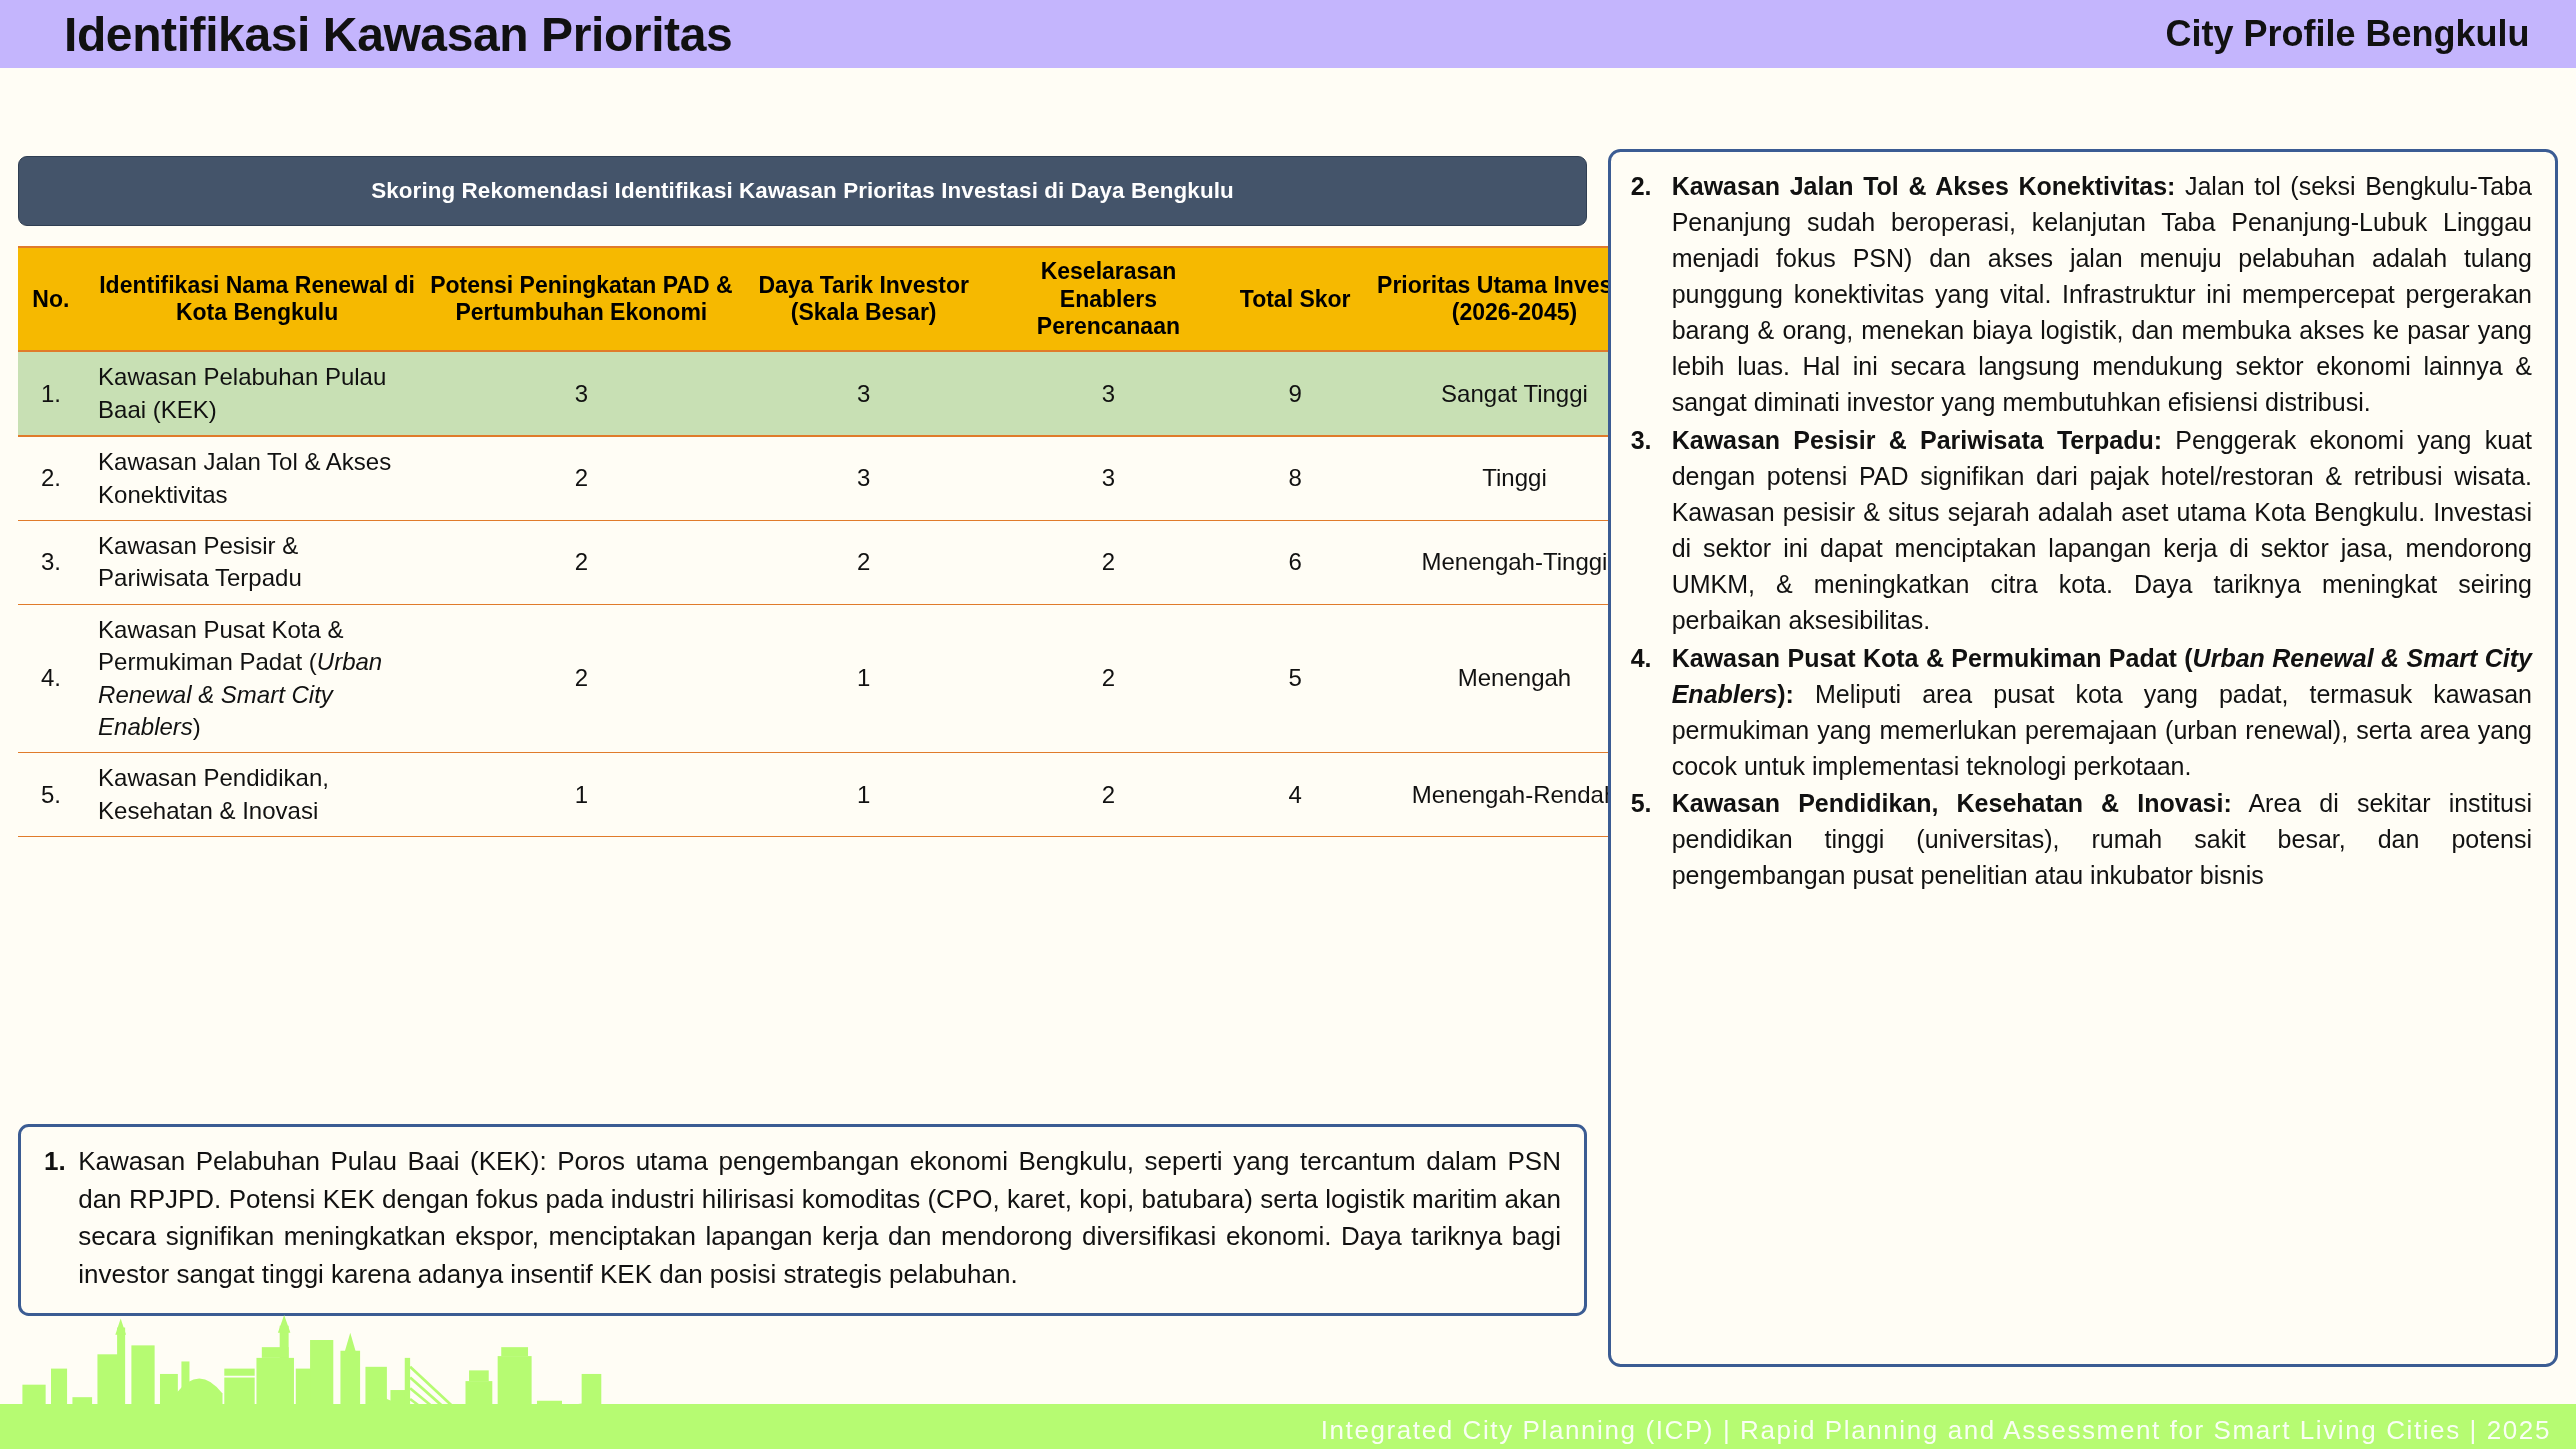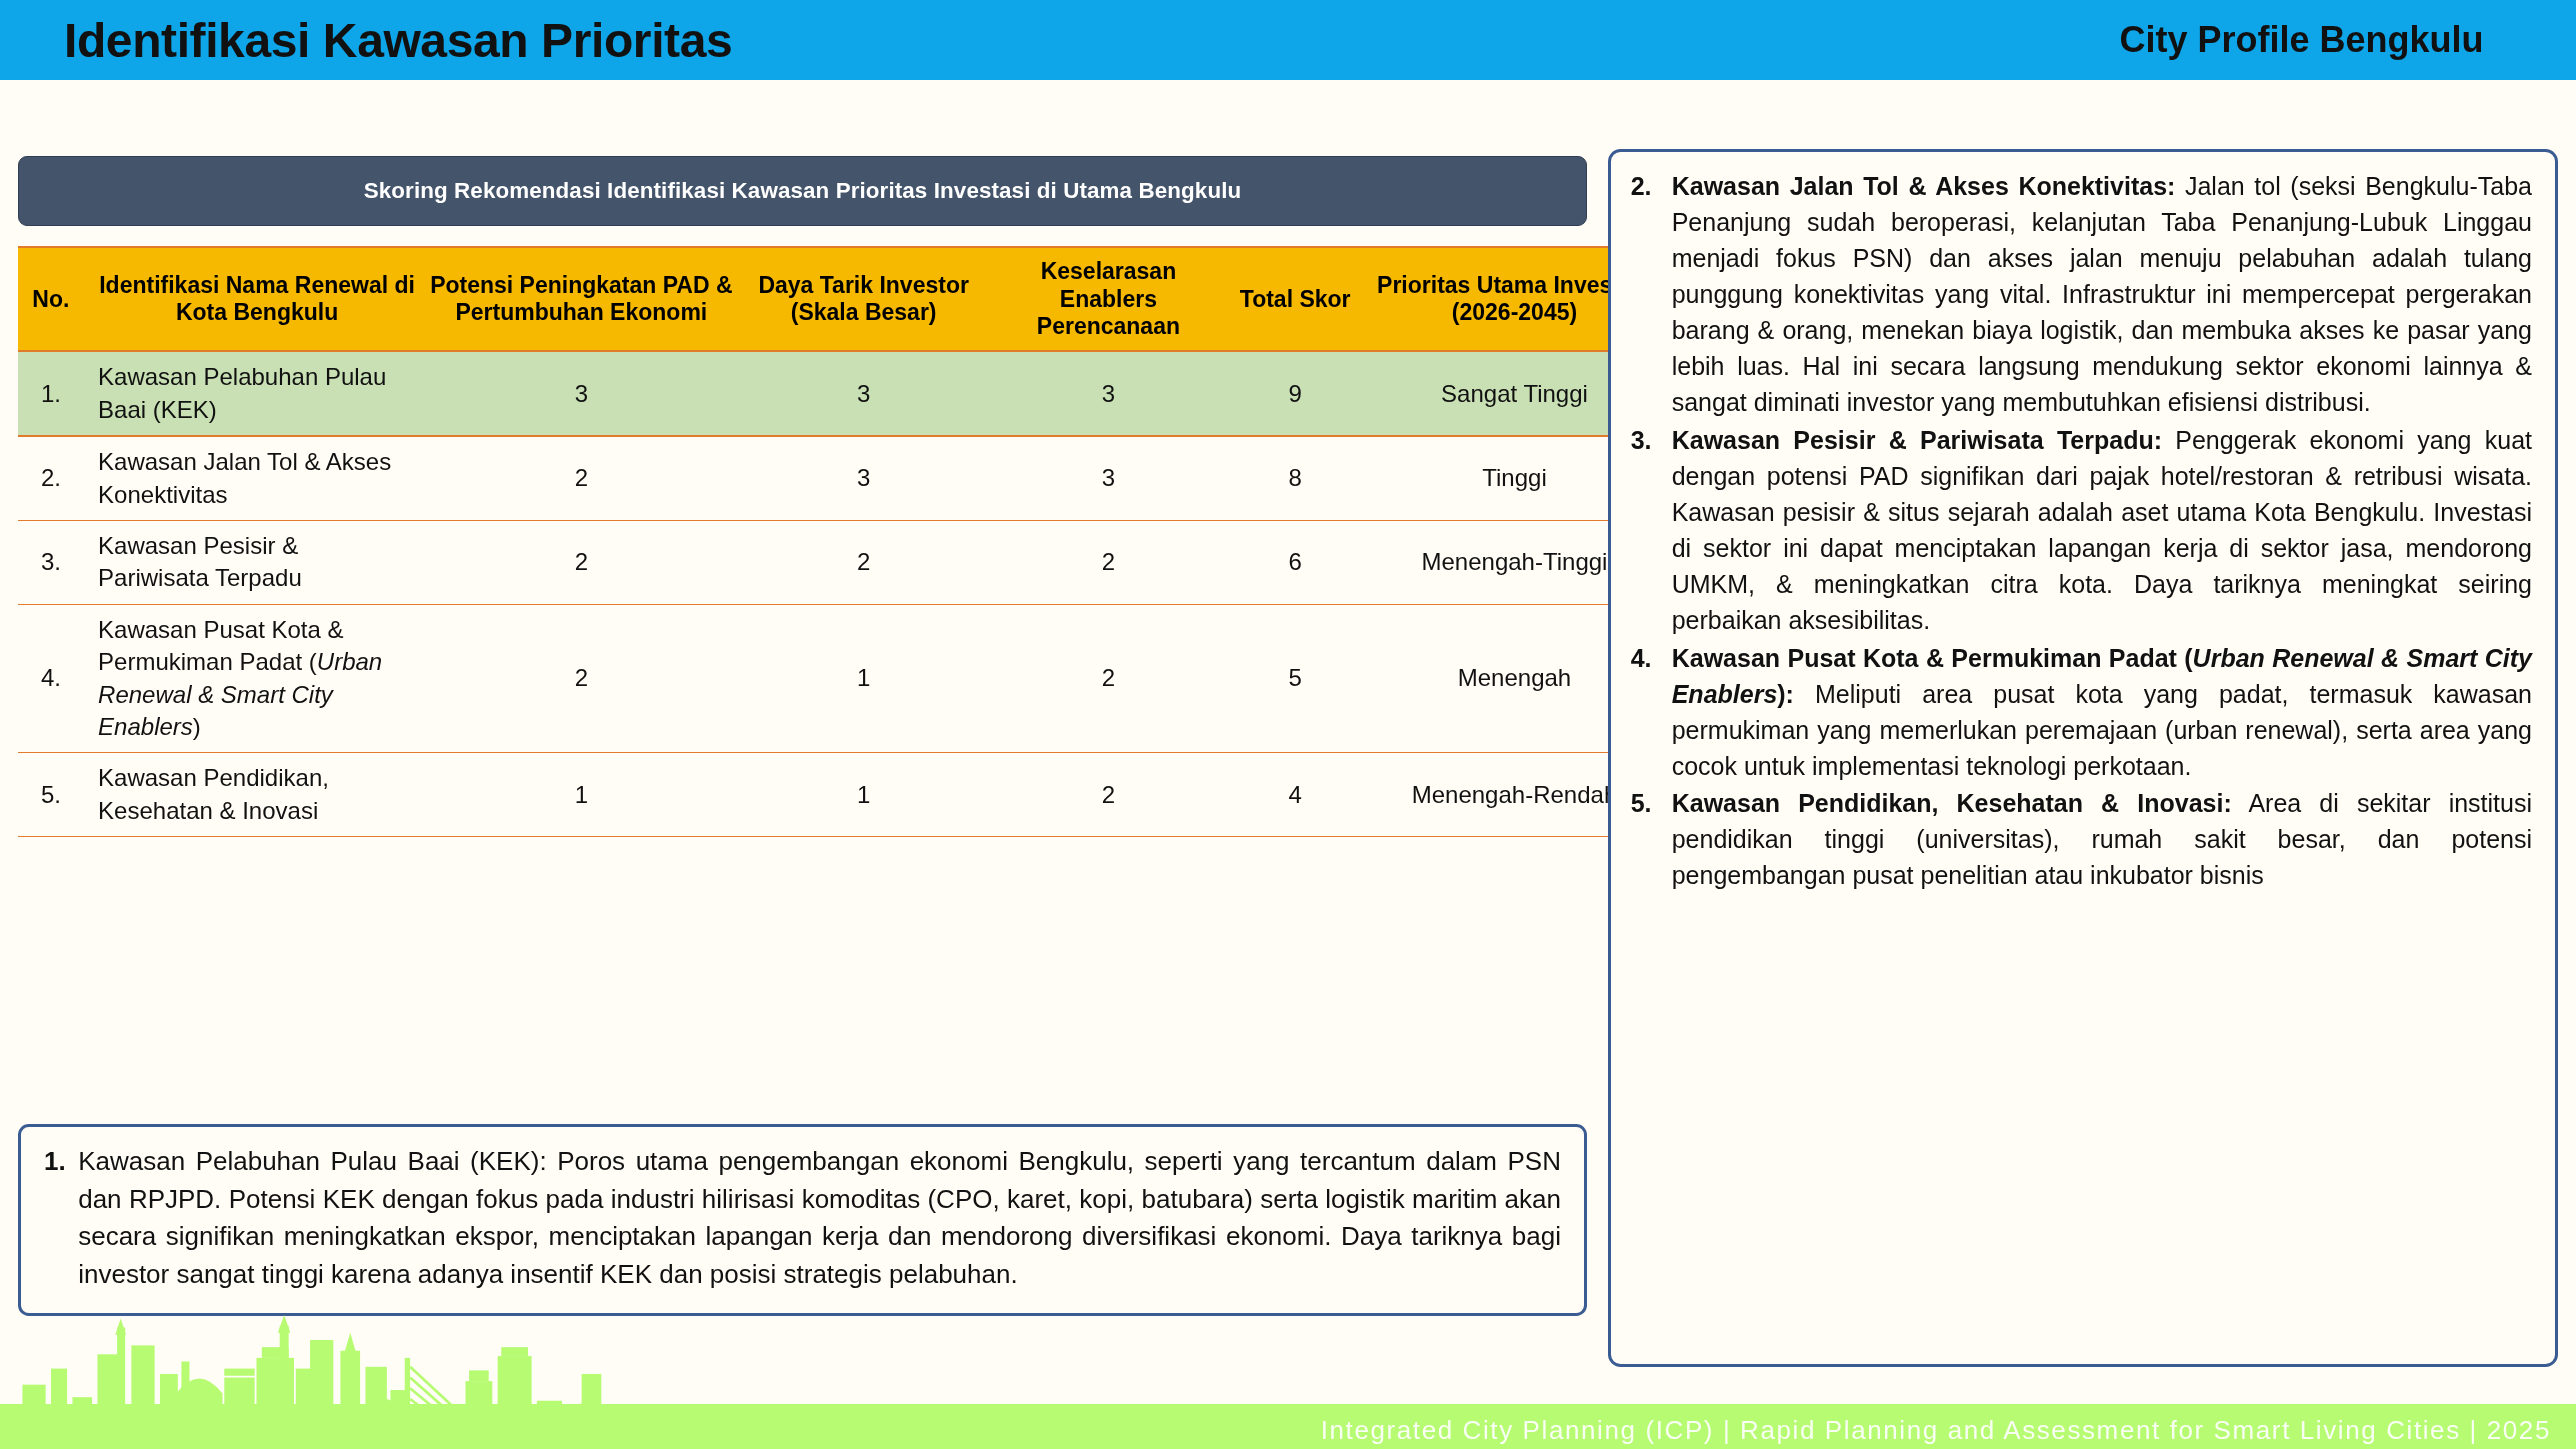--- a/index.html
+++ b/index.html
@@ -13,27 +13,27 @@
     font-family: "Liberation Sans", sans-serif;
     overflow: hidden;
     position: relative;
   }
 
   
   .header {
     position: absolute;
     left: 0; top: 0;
     width: 2576px;
-    height: 80px;
-    background: #0ea5e9;
+    height: 68px;
+    background: #c4b5fd;
     display: flex;
     align-items: center;
     justify-content: space-between;
     box-sizing: border-box;
-    padding: 0 71px 0 64px;
+    padding: 0 25px 0 64px;
   }
   .header-title {
     font-size: 48px;
     font-weight: bold;
     color: #111111;
     letter-spacing: -0.4px;
     white-space: nowrap;
   }
   .header-right {
     font-size: 36px;
@@ -218,21 +218,21 @@
 <div class="header">
   <div class="header-title">Identifikasi Kawasan Prioritas</div>
   <div class="header-right">City Profile Bengkulu</div>
 </div>
 
 <div class="content">
 
   <div class="left-col">
 
     <div class="table-banner">
-      <span>Skoring Rekomendasi Identifikasi Kawasan Prioritas Investasi di Utama Bengkulu</span>
+      <span>Skoring Rekomendasi Identifikasi Kawasan Prioritas Investasi di Daya Bengkulu</span>
     </div>
 
     <table class="scoring">
       <thead>
         <tr>
           <th class="c-no">No.</th>
           <th class="c-name" style="text-align:center">Identifikasi Nama Renewal di Kota Bengkulu</th>
           <th class="c-pad">Potensi Peningkatan PAD &amp; Pertumbuhan Ekonomi</th>
           <th class="c-daya">Daya Tarik Investor (Skala Besar)</th>
           <th class="c-kes">Keselarasan Enablers Perencanaan</th>

